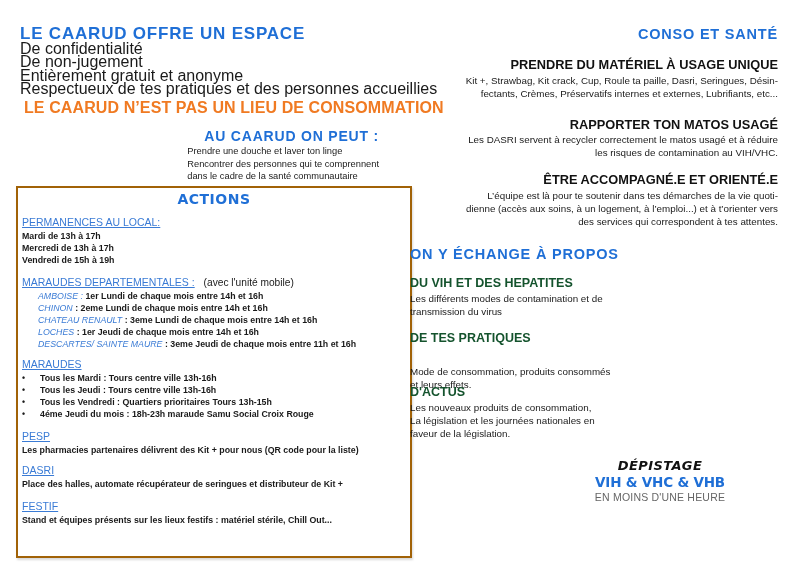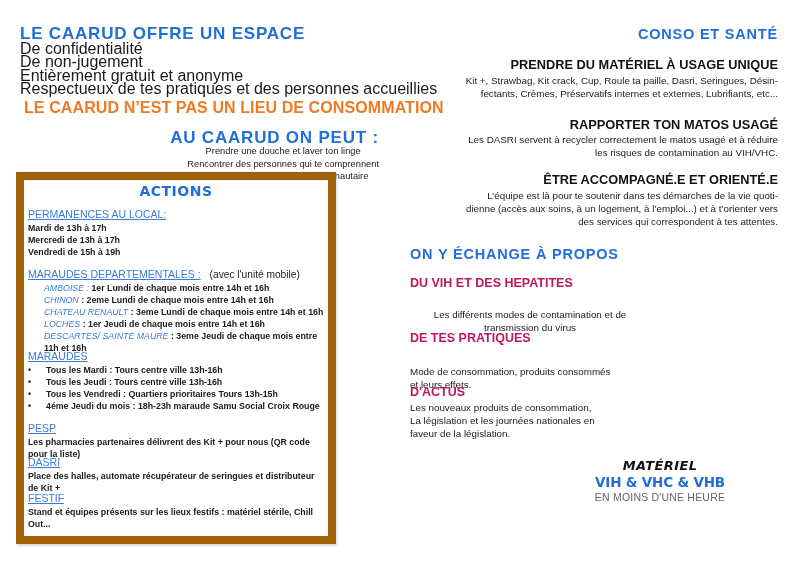--- a/index.html
+++ b/index.html
@@ -5,42 +5,42 @@
   html, body { margin:0; padding:0; background:#ffffff; }
   body { width:800px; height:565px; position:relative; overflow:hidden; font-family:"Liberation Sans", sans-serif; color:#1a1a1a; }
   .abs { position:absolute; }
   .blue { color:#1f6fd6; }
   .orange { color:#f07a22; }
 
   
   #t1 { left:20px; top:24px; font-size:17px; font-weight:bold; letter-spacing:0.8px; }
   #offer { left:20px; top:42px; font-size:16px; line-height:13.4px; }
   #t2 { left:24px; top:99px; font-size:16px; font-weight:bold; letter-spacing:0.1px; white-space:nowrap; }
-  #t3 { right:421px; top:128px; font-size:17px; font-weight:bold; letter-spacing:0.8px; white-space:nowrap; }
-  #peut { right:421px; top:145px; font-size:9.3px; line-height:12.6px; text-align:center; }
+  #t3 { right:421px; top:128px; font-size:14px; font-weight:bold; letter-spacing:0.8px; white-space:nowrap; }
+  #peut { right:421px; top:145px; font-size:9.3px; line-height:12.6px; text-align:left; }
 
   
-  #box { left:16px; top:172px; width:320px; height:372px; border:8px solid #a16207; box-sizing:border-box; box-shadow:1px 2px 2px rgba(0,0,0,0.15); }
+  #box { left:16px; top:186px; width:396px; height:372px; border:2px solid #a16207; box-sizing:border-box; box-shadow:1px 2px 2px rgba(0,0,0,0.15); }
   #actions-title { left:0; right:0; top:3px; text-align:center; font-family:"DejaVu Sans", sans-serif; font-weight:bold; font-size:14px; color:#1f6fd6; letter-spacing:0.5px; transform:scaleY(1.05); }
   .sec { position:absolute; left:4px; right:4px; }
   .lnk { color:#3a7bd5; text-decoration:underline; font-size:10.5px; }
   .note { font-size:10.2px; color:#1a1a1a; font-weight:normal; }
   .b { font-weight:bold; font-size:8.8px; line-height:12px; }
   .city { color:#3a7bd5; font-style:italic; font-weight:normal; }
   .indent { padding-left:16px; }
   ul.bul { margin:0; padding:0; list-style:none; }
   ul.bul li { position:relative; padding-left:18px; }
   ul.bul li::before { content:"\2022"; position:absolute; left:0; top:0; }
 
   
   #r1 { right:22px; top:26px; font-size:14.5px; font-weight:bold; letter-spacing:0.8px; }
   .rh { right:22px; font-size:12.8px; font-weight:bold; color:#111; text-align:right; white-space:nowrap; }
   .rp { right:22px; font-size:9.8px; line-height:13px; text-align:right; color:#1a1a1a; }
   #r2 { left:410px; top:246px; font-size:14.5px; font-weight:bold; letter-spacing:0.8px; white-space:nowrap; }
-  .lh { left:410px; font-size:12.5px; font-weight:bold; color:#be185d; white-space:nowrap; }
+  .lh { left:410px; font-size:12.5px; font-weight:bold; color:#14532d; white-space:nowrap; }
   .lp { left:410px; font-size:9.8px; line-height:13px; color:#1a1a1a; width:240px; }
 
   #dep { left:560px; width:200px; top:458px; text-align:center; }
   #dep1 { font-family:"DejaVu Sans", sans-serif; font-weight:bold; font-style:italic; font-size:13px; color:#111; letter-spacing:0.4px; }
   #dep2 { font-family:"DejaVu Sans", sans-serif; font-weight:bold; font-size:13.5px; color:#1f6fd6; margin-top:1px; letter-spacing:-0.2px; }
   #dep3 { font-size:10.5px; color:#666; margin-top:1px; letter-spacing:0.2px; }
 </style>
 </head>
 <body>
 
@@ -121,35 +121,35 @@
 <div class="abs rh" style="top:172px;">ÊTRE ACCOMPAGNÉ.E ET ORIENTÉ.E</div>
 <div class="abs rp" style="top:189px;">
   <div>L’équipe est là pour te soutenir dans tes démarches de la vie quoti-</div>
   <div>dienne (accès aux soins, à un logement, à l’emploi...) et à t’orienter vers</div>
   <div>des services qui correspondent à tes attentes.</div>
 </div>
 
 <div id="r2" class="abs blue">ON Y ÉCHANGE À PROPOS</div>
 
 <div class="abs lh" style="top:276px;">DU VIH ET DES HEPATITES</div>
-<div class="abs lp" style="top:308px;text-align:center;">
+<div class="abs lp" style="top:292px;">
   <div>Les différents modes de contamination et de</div>
   <div>transmission du virus</div>
 </div>
 
 <div class="abs lh" style="top:331px;">DE TES PRATIQUES</div>
 <div class="abs lp" style="top:346px;margin-top:19px;">
   <div>Mode de consommation, produits consommés</div>
   <div>et leurs effets.</div>
 </div>
 
 <div class="abs lh" style="top:385px;">D'ACTUS</div>
 <div class="abs lp" style="top:401px;">
   <div>Les nouveaux produits de consommation,</div>
   <div>La législation et les journées nationales en</div>
   <div>faveur de la législation.</div>
 </div>
 
 <div id="dep" class="abs">
-  <div id="dep1">MATÉRIEL</div>
+  <div id="dep1">DÉPISTAGE</div>
   <div id="dep2">VIH &amp; VHC &amp; VHB</div>
   <div id="dep3">EN MOINS D'UNE HEURE</div>
 </div>
 
 </body></html>

